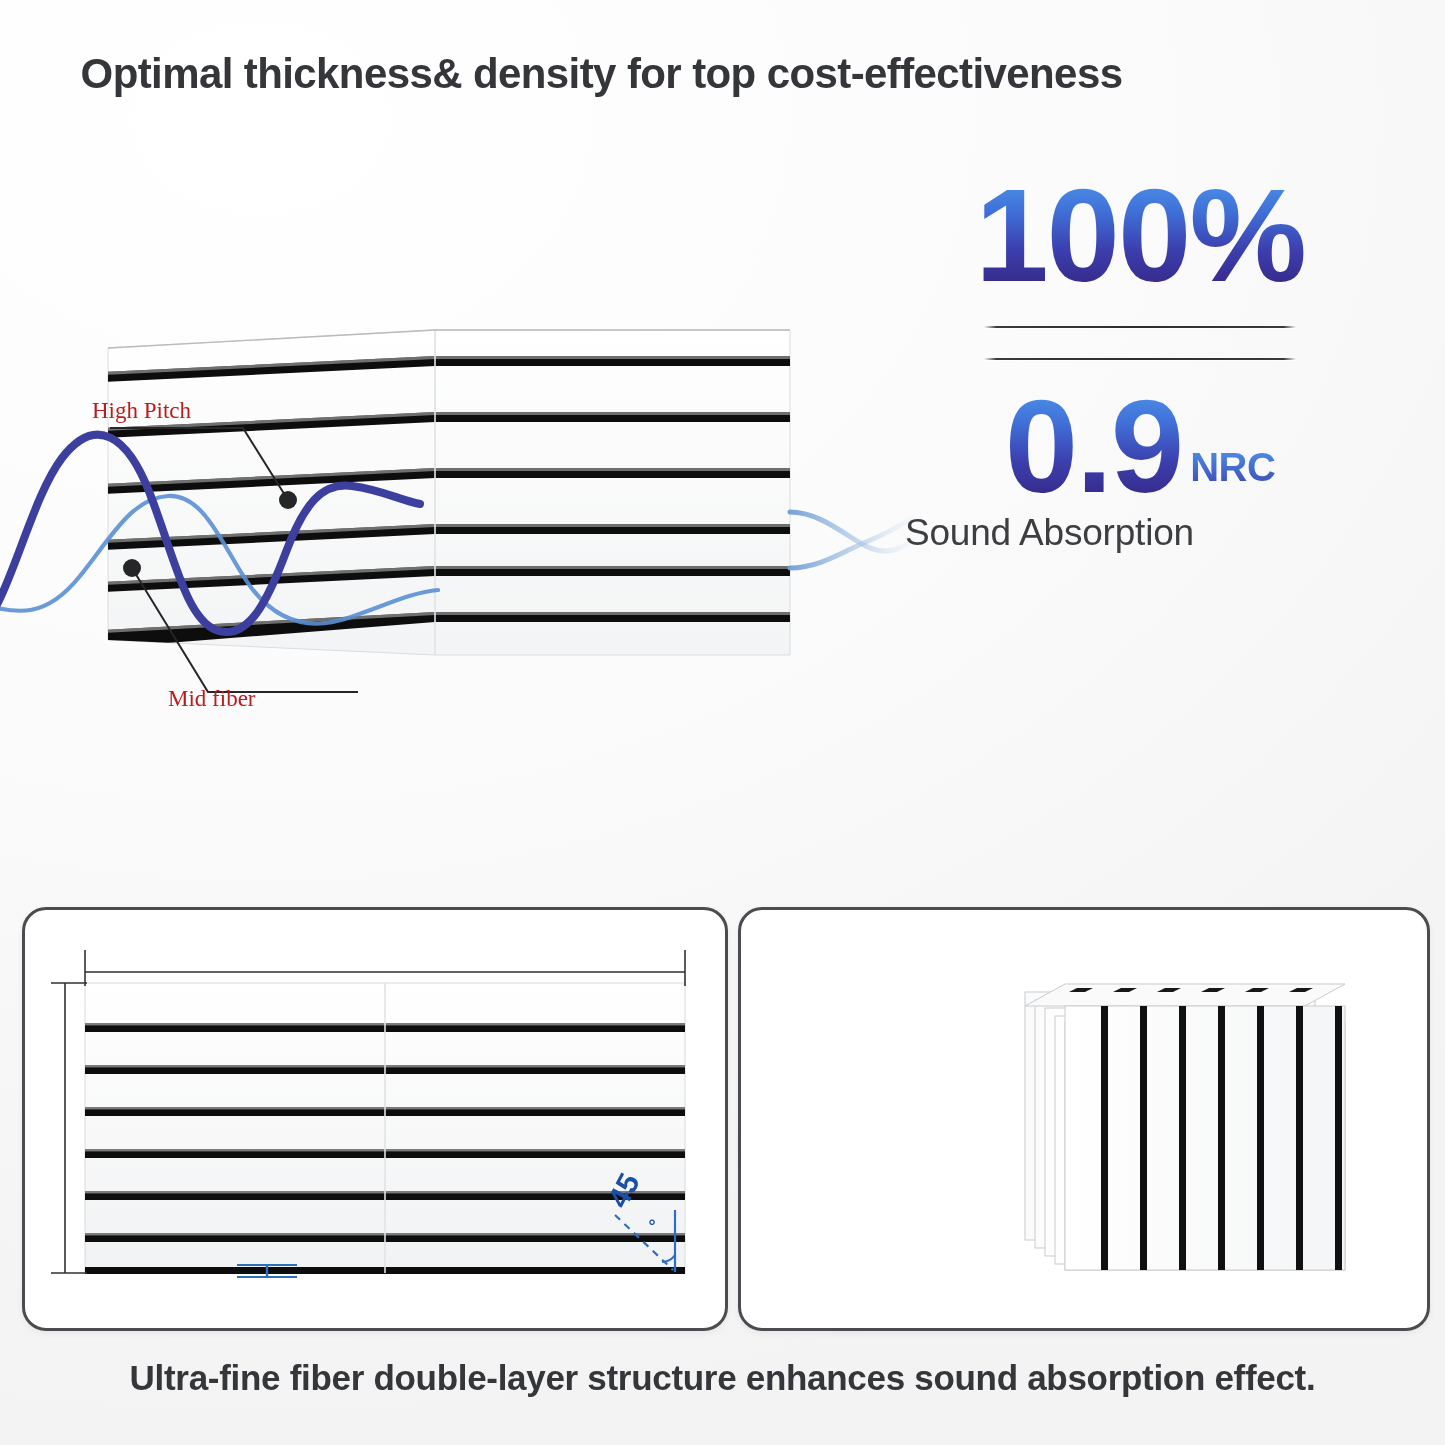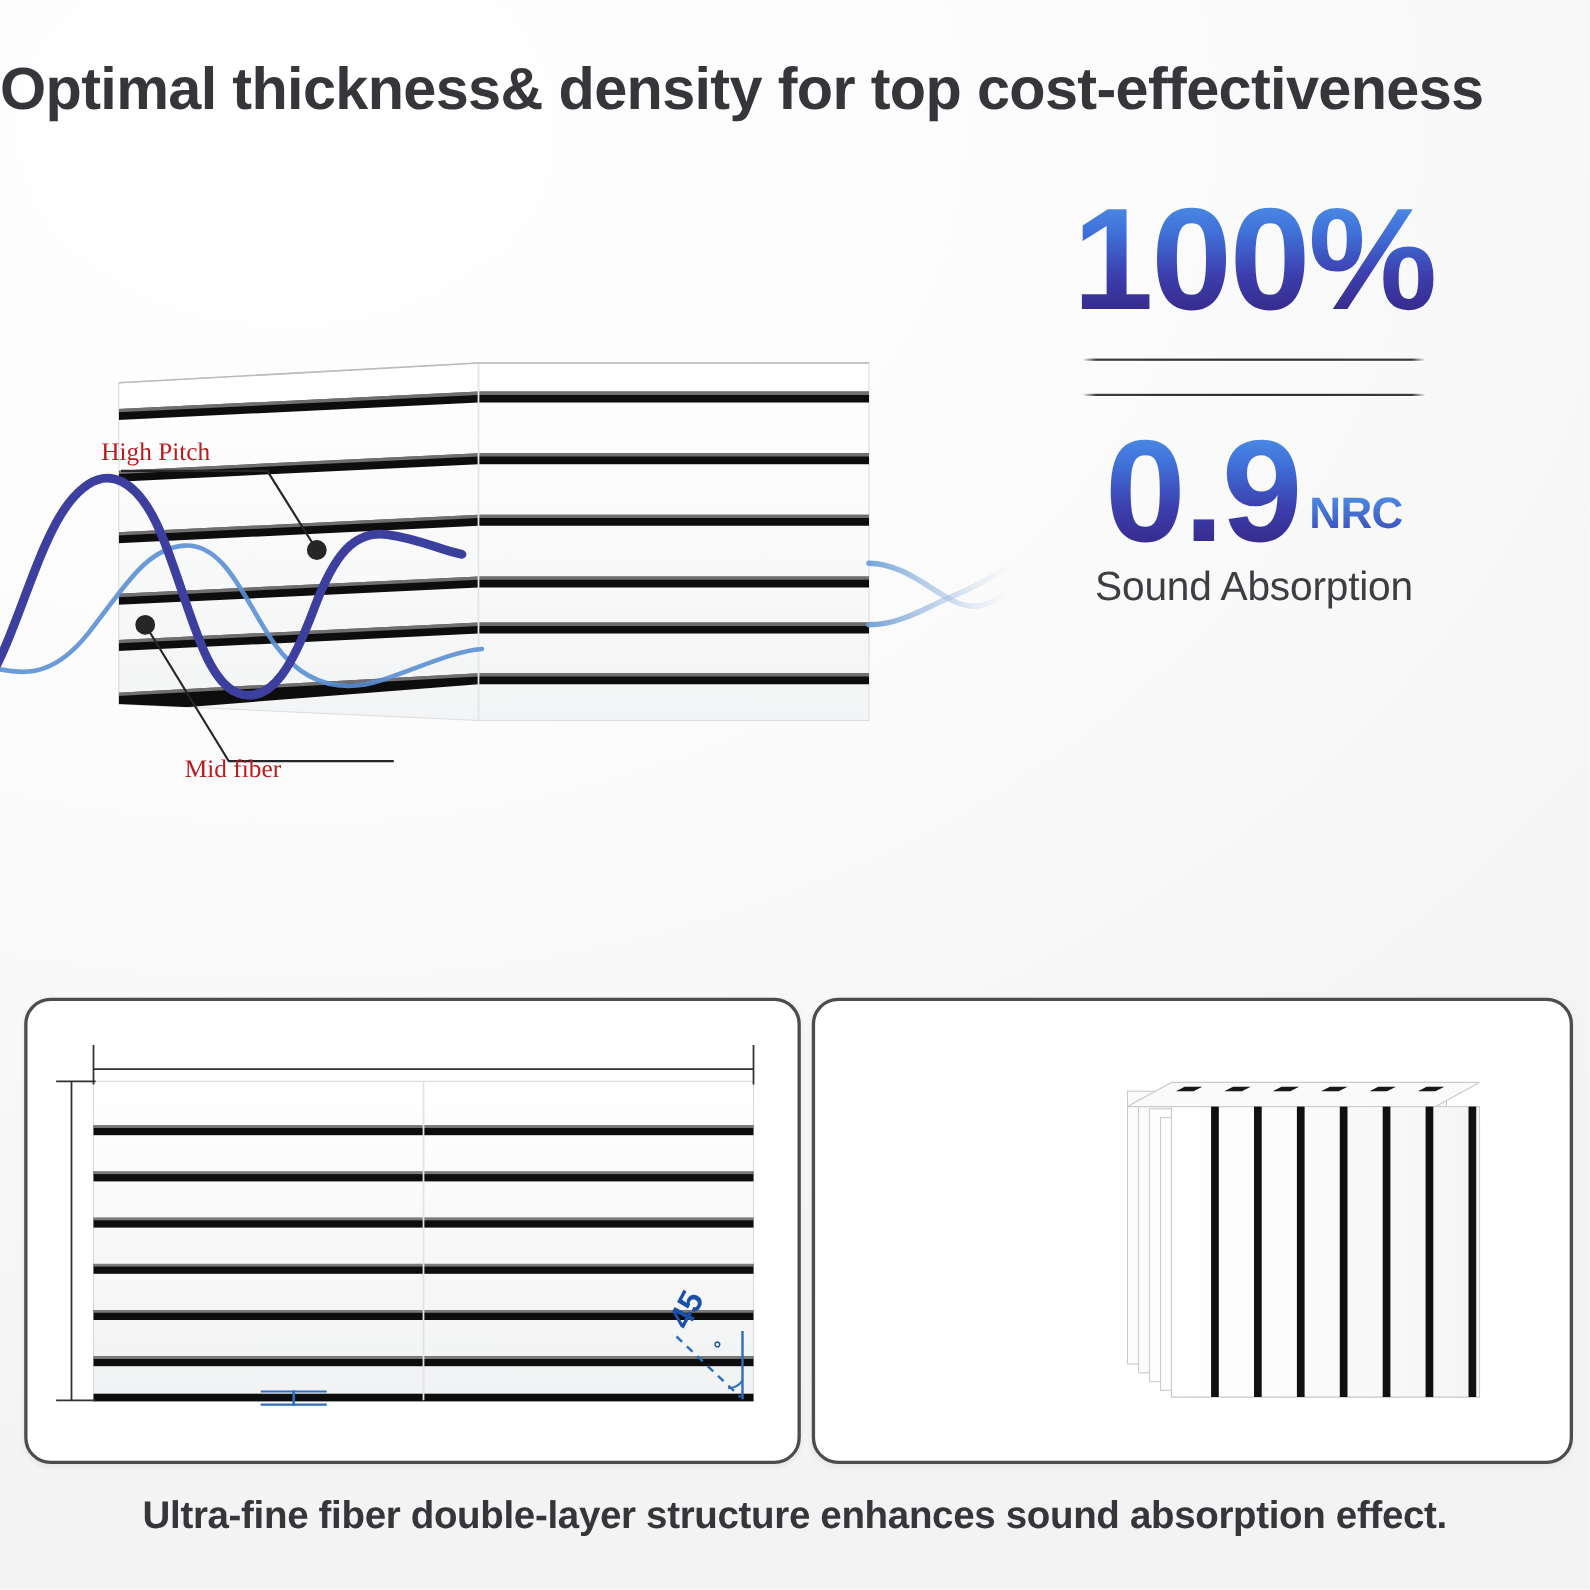--- a/index.html
+++ b/index.html
@@ -11,21 +11,21 @@
     overflow:hidden;
     position:relative;
     -webkit-font-smoothing:antialiased;
   }
   .stage{position:absolute;inset:0;}
 
   
   #headline{
     position:absolute;left:0;top:50px;width:1203px;
     text-align:center;
-    font-size:54px;font-weight:700;letter-spacing:-0.6px;
+    font-size:42px;font-weight:700;letter-spacing:-0.6px;
     color:#35363a;
     white-space:nowrap;
   }
 
   
   #footer-caption{
     position:absolute;left:0;top:1358px;width:1445px;
     text-align:center;
     font-size:35px;font-weight:700;letter-spacing:-0.3px;
     color:#35363a;white-space:nowrap;
@@ -41,21 +41,21 @@
     position:absolute;
     font-size:23px;color:#b91c1c;white-space:nowrap;font-weight:400;font-family:Liberation Serif, serif;
   }
   #label-high-pitch{left:92px;top:398px;}
   #label-mid-bass{left:168px;top:686px;}
 
   
   #stats-panel{
     position:absolute;left:905px;top:175px;width:470px;height:720px;
   }
-  .stat-block{position:relative;width:470px;text-align:center;}
+  .stat-block{position:relative;width:470px;}
   .stat-value-row{
     display:flex;align-items:flex-end;justify-content:center;
     line-height:0.92;
   }
   .stat-value{
     font-size:132px;font-weight:700;letter-spacing:-2px;
     background:linear-gradient(180deg,#4e95ea 0%,#4070d8 30%,#3c3fae 62%,#35237e 100%);
     -webkit-background-clip:text;background-clip:text;
     color:transparent;-webkit-text-fill-color:transparent;
   }

